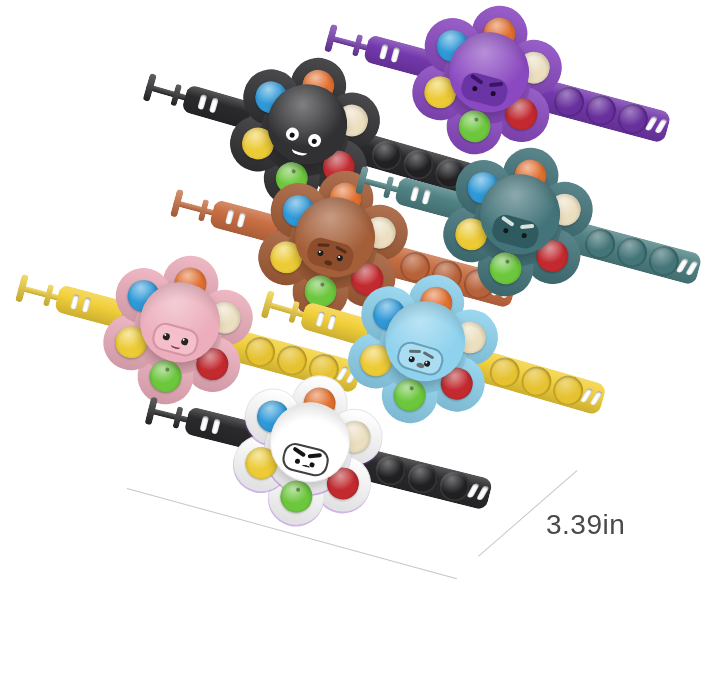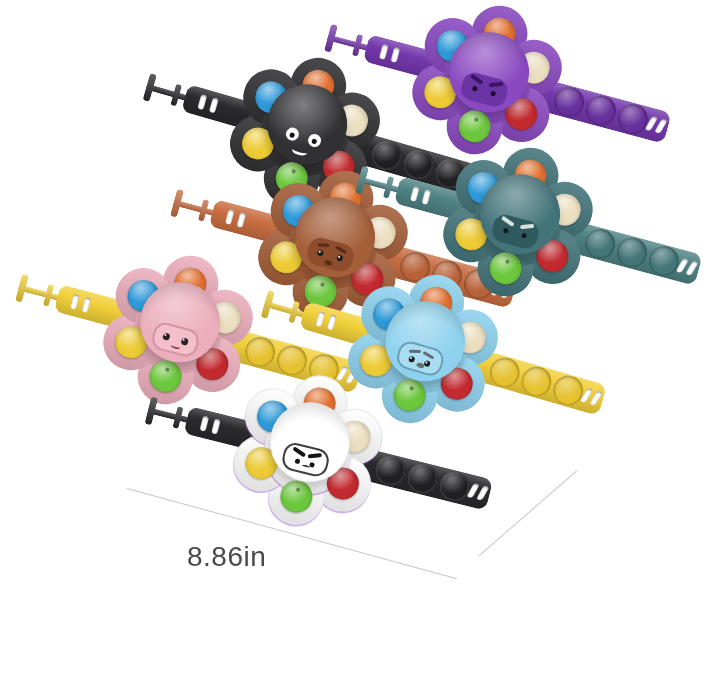--- a/index.html
+++ b/index.html
@@ -383,16 +383,16 @@
           <div class="eye eye-r"></div>
           <div class="mouth"></div>
         </div>
       </div>
       <div class="chin-dot"></div>
     </div>
   </div>
     </div>
 
   <div class="dim-line" style="left: 127px; top: 488px; width: 342px; transform: rotate(15.3deg); border-top-color: rgb(198, 198, 198);"></div>
-  <div class="dim-text" style="left: 187px; top: 541px; color: rgb(74, 74, 74);">8.86in</div>
 
   <div class="dim-line" style="left: 478px; top: 556px; width: 131px; transform: rotate(-41deg); border-top-color: rgb(198, 198, 198);"></div>
+  <div class="dim-text" style="left: 546px; top: 509px; color: rgb(74, 74, 74);">3.39in</div>
 </div>
 
 </body></html>

